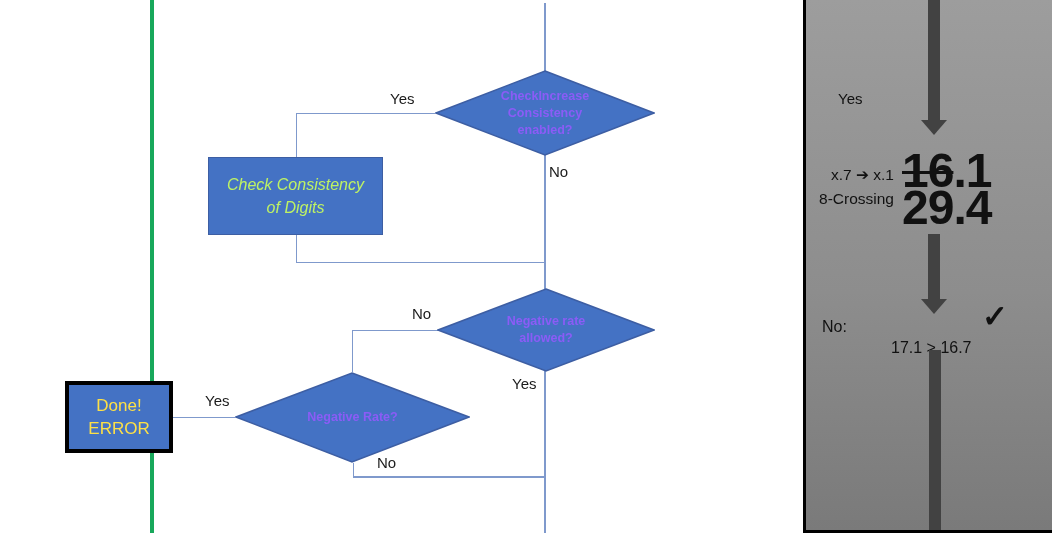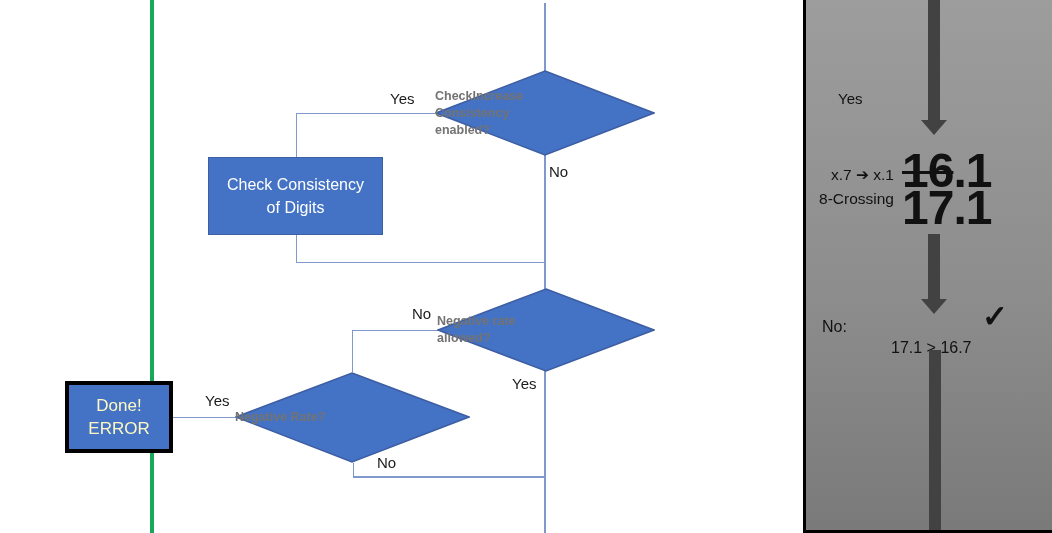--- a/index.html
+++ b/index.html
@@ -10,34 +10,34 @@
   }
   
   .cline { position:absolute; background:#7f99cc; }
   .green-line { position:absolute; left:150px; top:0; width:4px; height:533px; background:#18a85b; }
 
   
   .diamond { position:absolute; }
   .diamond svg { position:absolute; left:0; top:0; }
   .dtext {
     position:absolute; inset:0; display:flex; flex-direction:column;
-    align-items:flex-start; justify-content:center;
-    color:#737373; font-size:12.5px; font-weight:600; line-height:17px; text-align:center;
+    align-items:center; justify-content:center;
+    color:#8b5cf6; font-size:12.5px; font-weight:600; line-height:17px; text-align:center;
   }
   .procbox {
     position:absolute; left:208px; top:157px; width:175px; height:78px;
     background:#4472c4; border:1.5px solid #3d5ea3;
     display:flex; flex-direction:column; align-items:center; justify-content:center;
-    color:#ffffff; font-size:16px; line-height:23px; text-align:center;
+    color:#bef264; font-size:16px; line-height:23px; text-align:center;font-style:italic;
   }
   .donebox {
     position:absolute; left:65px; top:381px; width:108px; height:72px;
     background:#4472c4; border:4px solid #000000;
     display:flex; flex-direction:column; align-items:center; justify-content:center;
-    color:#fef9c3; font-size:17px; line-height:23px; text-align:center;
+    color:#fde047; font-size:17px; line-height:23px; text-align:center;
   }
   .lbl { position:absolute; font-size:15px; color:#1b1b1b; white-space:nowrap; }
 
   
   .panel {
     position:absolute; left:803px; top:0; width:249px; height:533px;
     background:linear-gradient(180deg,#9d9d9d 0%, #8d8d8d 55%, #7a7a7a 100%);
     border-left:3px solid #000000; border-bottom:3px solid #000000;
     color:#111111;
   }
@@ -129,21 +129,21 @@
 
     <div class="plbl" style="left:32px;top:90px">Yes</div>
 
     <div class="rule">
       <div>x.7 ➔ x.1</div>
       <div>8-Crossing</div>
     </div>
 
     <div class="nums">
       <div><span class="strike">16</span><span>.1</span></div>
-      <div>17.1</div>
+      <div>29.4</div>
     </div>
 
     <div class="shaft" style="left:122px;top:234px;height:66px"></div>
     <div class="ahead" style="left:115px;top:299px"></div>
 
     <div class="cmp-prefix">No:</div>
     <div class="cmp-expr">17.1 &gt; 16.7</div>
     <div class="cmp-check">✓</div>
 
     <div class="shaft" style="left:123px;top:350px;height:180px"></div>

